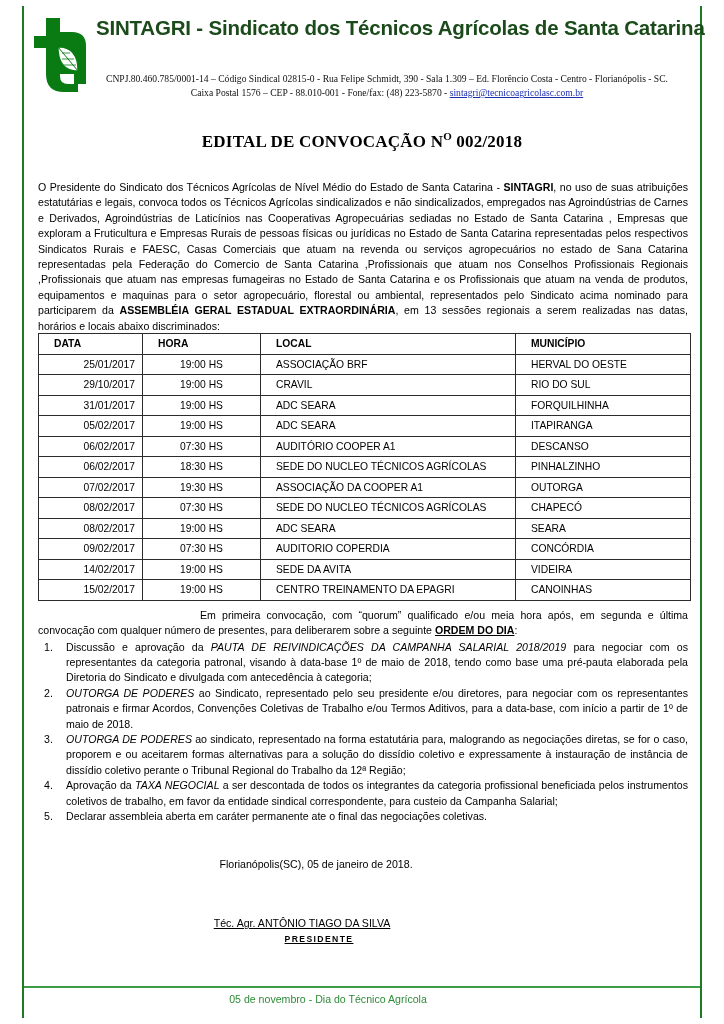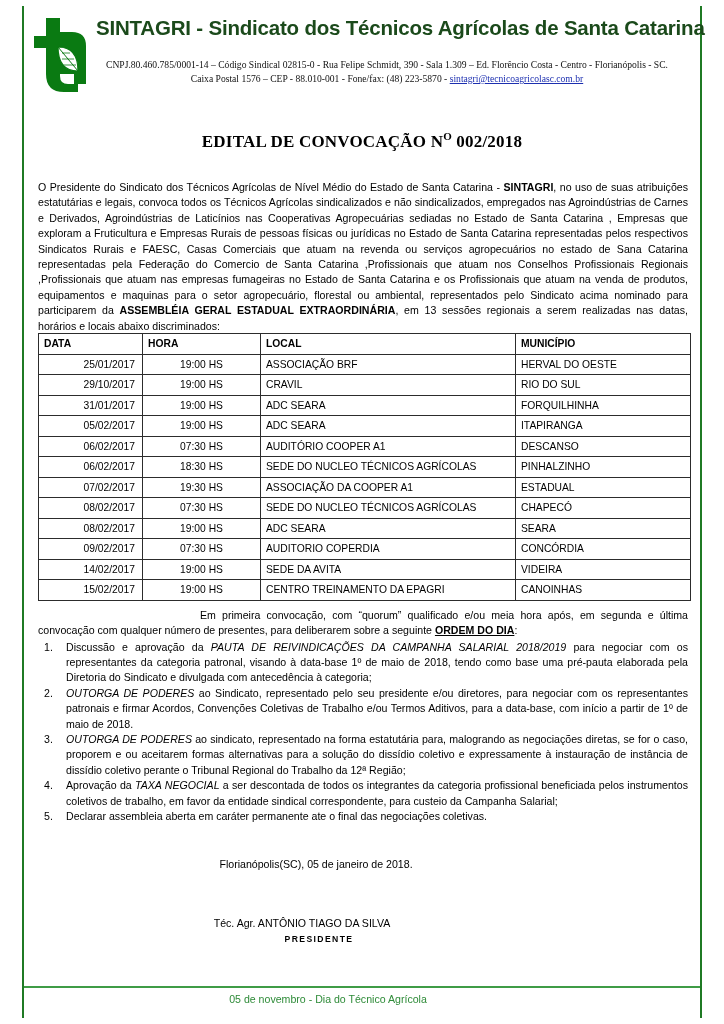--- a/index.html
+++ b/index.html
@@ -58,21 +58,21 @@
     font-family: "Liberation Sans", sans-serif;
     font-weight: bold;
     font-size: 20.5px;
     letter-spacing: -0.2px;
     color: #1b4a1b;
     white-space: nowrap;
   }
   .org-meta {
     position: absolute;
     left: 50px;
-    top: 50px;
+    top: 64px;
     width: 626px;
     text-align: center;
     font-family: "Liberation Serif", serif;
     font-size: 9.6px;
     line-height: 14px;
     color: #111111;
   }
   .org-meta .email-link {
     color: #1c2fb0;
     text-decoration: underline;
@@ -120,21 +120,21 @@
     font-size: 10.3px;
   }
   .sched-table col.c-data { width: 104px; }
   .sched-table col.c-hora { width: 118px; }
   .sched-table col.c-local { width: 255px; }
   .sched-table col.c-mun  { width: 175px; }
 
   .sched-table th, .sched-table td {
     border: 1px solid #2c2c2c;
     height: 19.5px;
-    padding: 0 5px;
+    padding: 0 15px;
     vertical-align: middle;
     white-space: nowrap;
     overflow: hidden;
   }
   .sched-table th {
     font-weight: bold;
     text-align: left;
   }
   .sched-table td.cell-data { text-align: right; padding-right: 7px; }
   .sched-table td.cell-hora { text-align: center; }
@@ -190,20 +190,21 @@
     font-size: 10.6px;
   }
   .signature {
     position: absolute;
     left: 24px;
     top: 915px;
     width: 556px;
     text-align: center;
     font-size: 10.6px;
     line-height: 16px;
+    text-decoration: underline;
   }
   .signature .role {
     font-weight: bold;
     font-size: 8.6px;
     letter-spacing: 1.4px;
     margin-left: 34px;
   }
 
   
   .footer-rule {
@@ -317,21 +318,21 @@
         <tr>
           <td class="cell-data">06/02/2017</td>
           <td class="cell-hora">18:30 HS</td>
           <td class="cell-local">SEDE DO NUCLEO TÉCNICOS AGRÍCOLAS</td>
           <td class="cell-mun">PINHALZINHO</td>
         </tr>
         <tr>
           <td class="cell-data">07/02/2017</td>
           <td class="cell-hora">19:30 HS</td>
           <td class="cell-local">ASSOCIAÇÃO DA COOPER A1</td>
-          <td class="cell-mun">ESTADUAL</td>
+          <td class="cell-mun">OUTORGA</td>
         </tr>
         <tr>
           <td class="cell-data">08/02/2017</td>
           <td class="cell-hora">07:30 HS</td>
           <td class="cell-local">SEDE DO NUCLEO TÉCNICOS AGRÍCOLAS</td>
           <td class="cell-mun">CHAPECÓ</td>
         </tr>
         <tr>
           <td class="cell-data">08/02/2017</td>
           <td class="cell-hora">19:00 HS</td>

